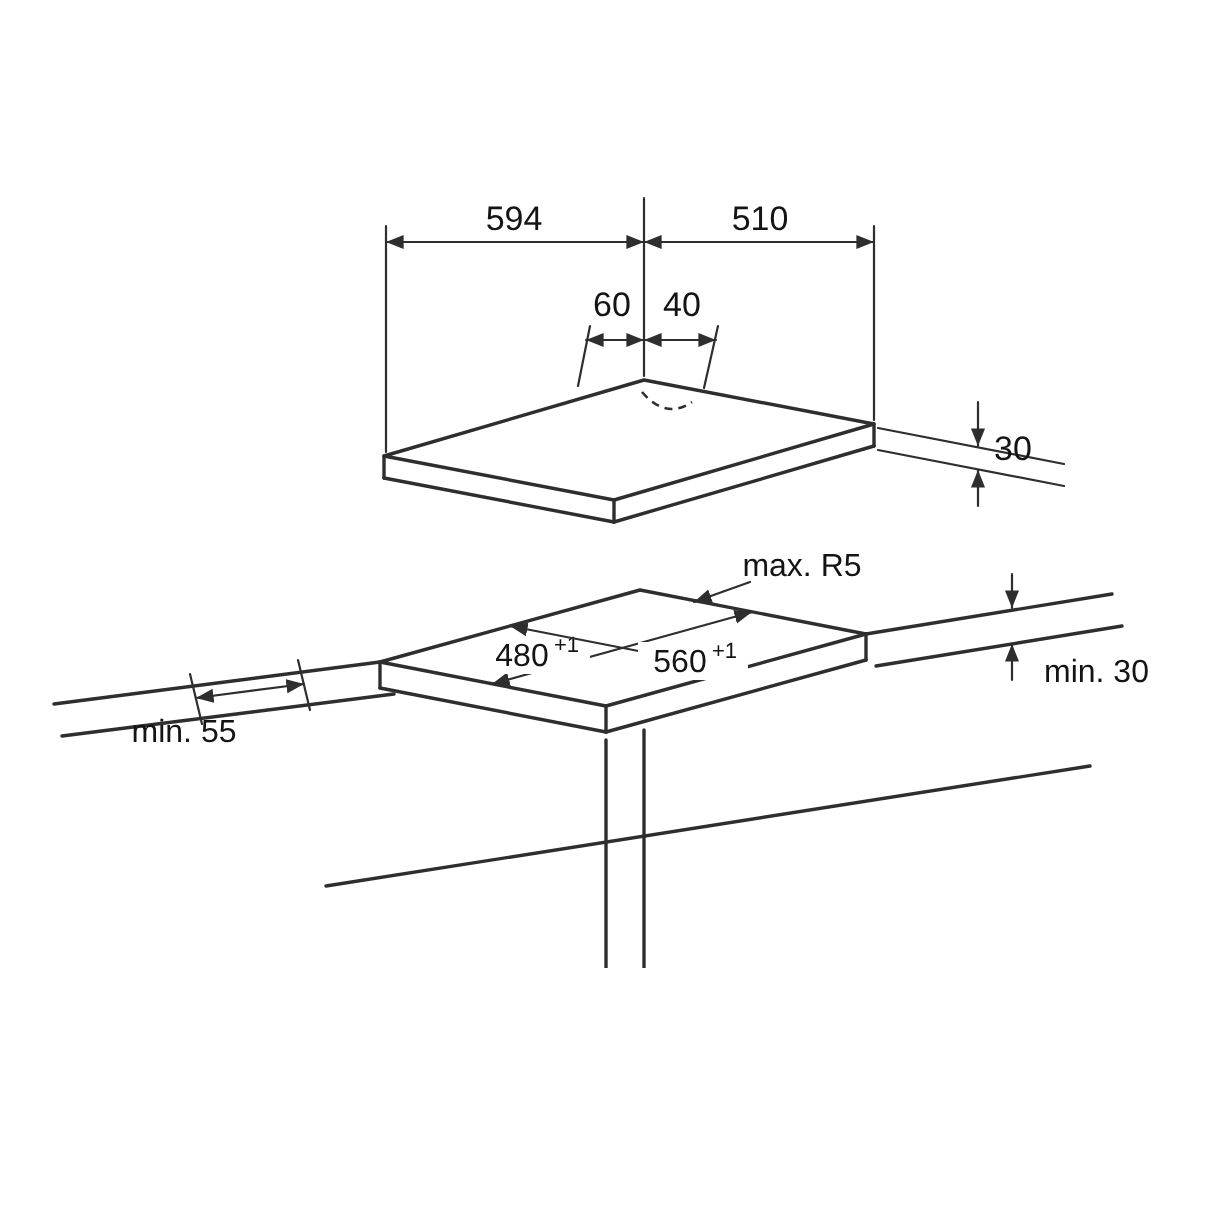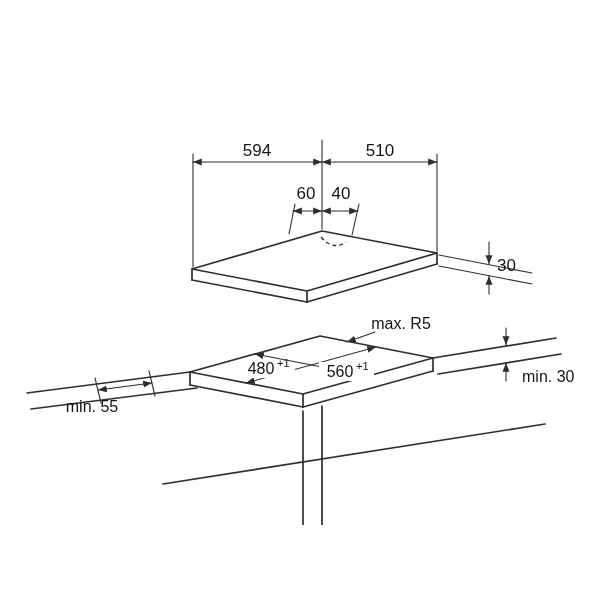--- a/index.html
+++ b/index.html
@@ -1,18 +1,18 @@
 <!DOCTYPE html>
 <html><head>
 <meta charset="utf-8">
 <style>
   html,body{margin:0;padding:0;background:#fff;}
   .page{
     width:615px;height:484px;background:#fff;position:relative;
-    font-family:"Liberation Sans", sans-serif;overflow:hidden;margin-top:41px;
+    font-family:"Liberation Sans", sans-serif;overflow:hidden;
   }
   svg{display:block;}
   .dline{stroke:#2e2e2e;stroke-width:1.7;fill:none;stroke-linecap:round;stroke-linejoin:round;}
   .thin{stroke:#2e2e2e;stroke-width:1.1;fill:none;stroke-linecap:round;}
   .dash{stroke:#2e2e2e;stroke-width:1.3;fill:none;stroke-dasharray:4 3;}
   .face{fill:#ffffff;stroke:#2e2e2e;stroke-width:1.7;stroke-linejoin:round;}
   .lblbox{fill:#ffffff;}
   text{fill:#141414;}
   .dimtxt{font-size:17px;}
   .smtxt{font-size:16px;}

